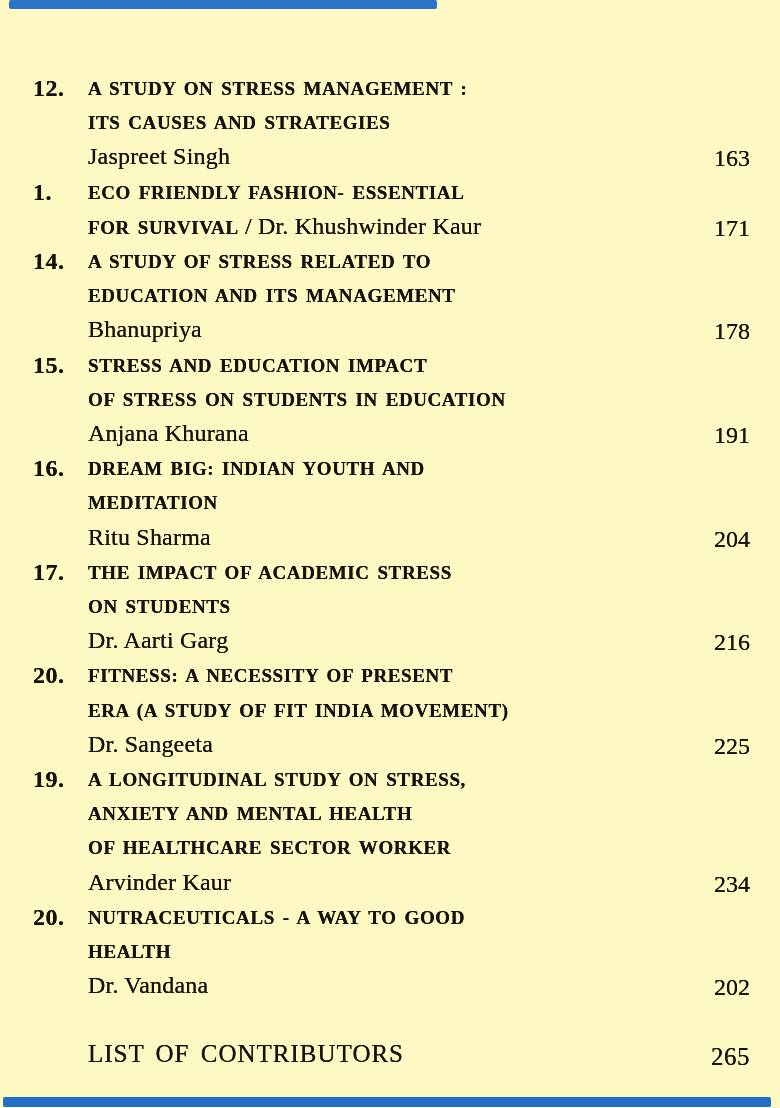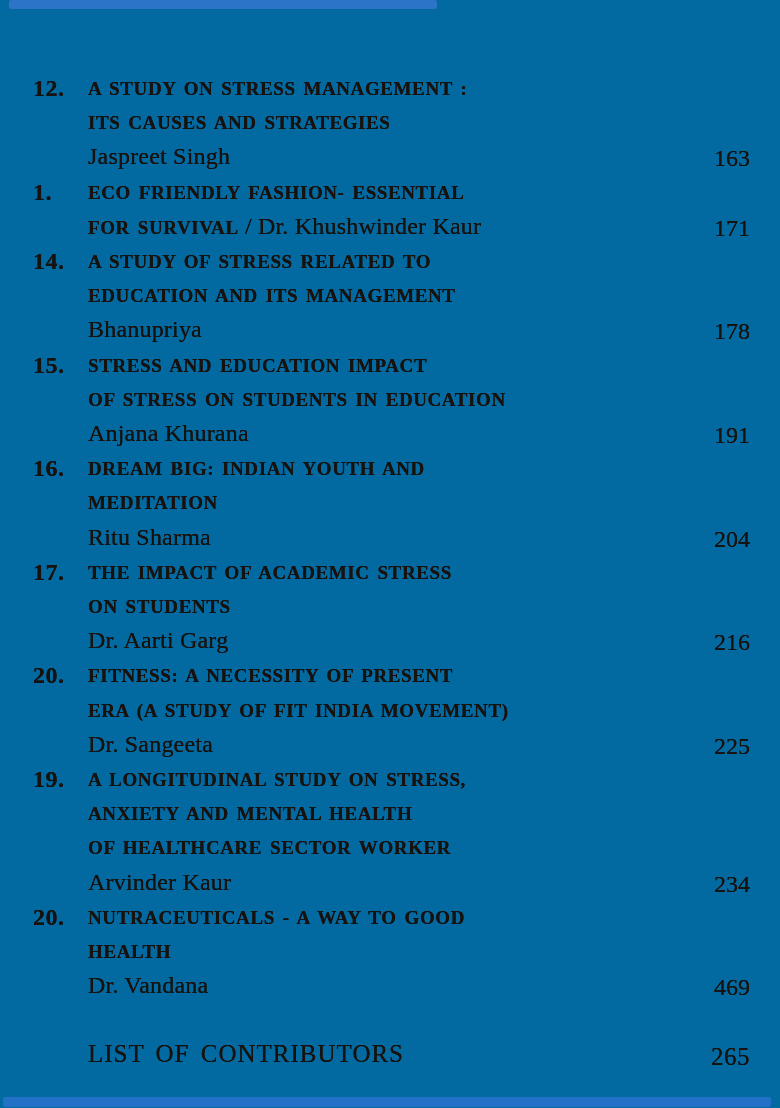--- a/index.html
+++ b/index.html
@@ -86,21 +86,21 @@
     word-spacing: 4px;
     text-shadow: 0 0 0.4px currentColor;
   }
   .pagenum.contributors {
     letter-spacing: 0.5px;
   }
 </style>
 </head>
 <body>
 
-<div class="page" style="background: #0369a1; color: rgb(23, 18, 14);">
+<div class="page" style="background: #fef9c3; color: rgb(23, 18, 14);">
 
   <div class="scan-bar top" style="background: rgb(44, 116, 200);"></div>
 
   <main class="toc">
     <div id="toc-entries">
         <div class="entry">
           <div class="num">12.</div>
           <div class="content">
             <div class="line"><span class="seg-title">A STUDY ON STRESS MANAGEMENT :</span></div>
             <div class="line"><span class="seg-title">ITS CAUSES AND STRATEGIES</span></div>
@@ -171,21 +171,21 @@
           </div>
           <div class="pagenum">234</div>
         </div>
         <div class="entry">
           <div class="num">20.</div>
           <div class="content">
             <div class="line"><span class="seg-title">NUTRACEUTICALS - A WAY TO GOOD</span></div>
             <div class="line"><span class="seg-title">HEALTH</span></div>
             <div class="line"><span class="seg-author">Dr. Vandana</span></div>
           </div>
-          <div class="pagenum">469</div>
+          <div class="pagenum">202</div>
         </div>
       </div>
 
     <div class="entry footer-row">
       <div class="num"></div>
       <div class="content">
         <div class="line">
           <span class="contributors">LIST OF CONTRIBUTORS</span>
         </div>
       </div>

